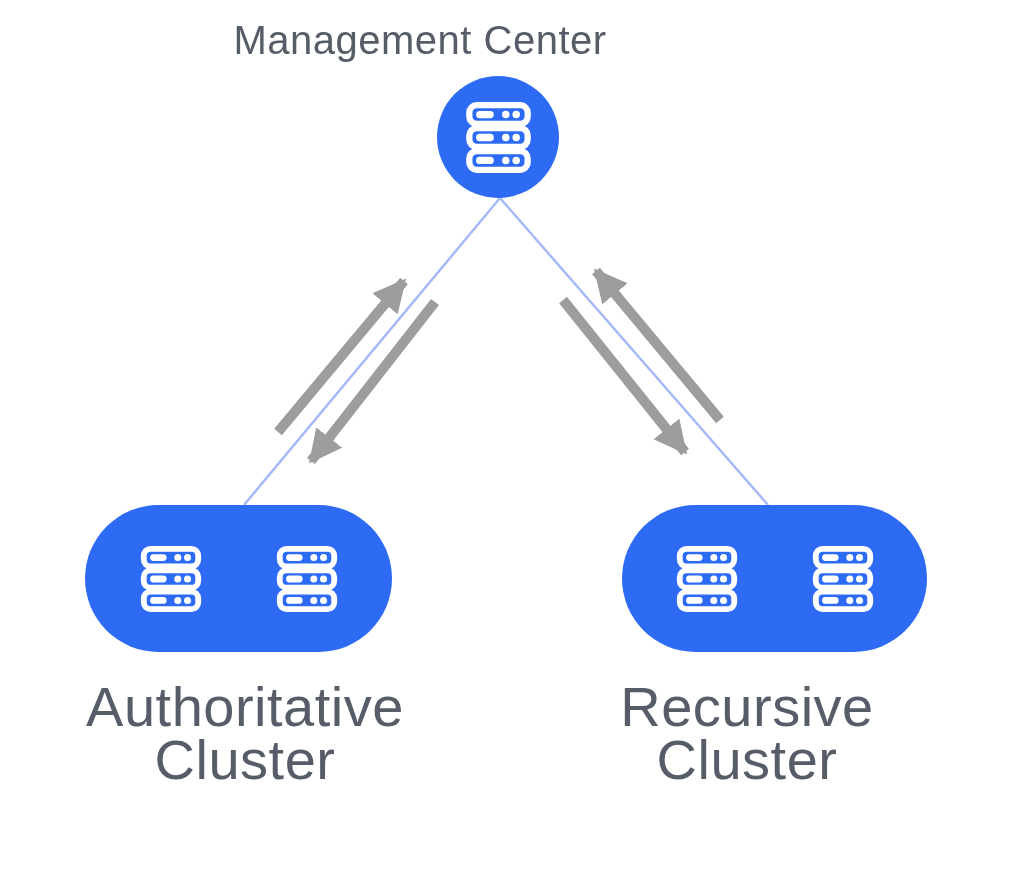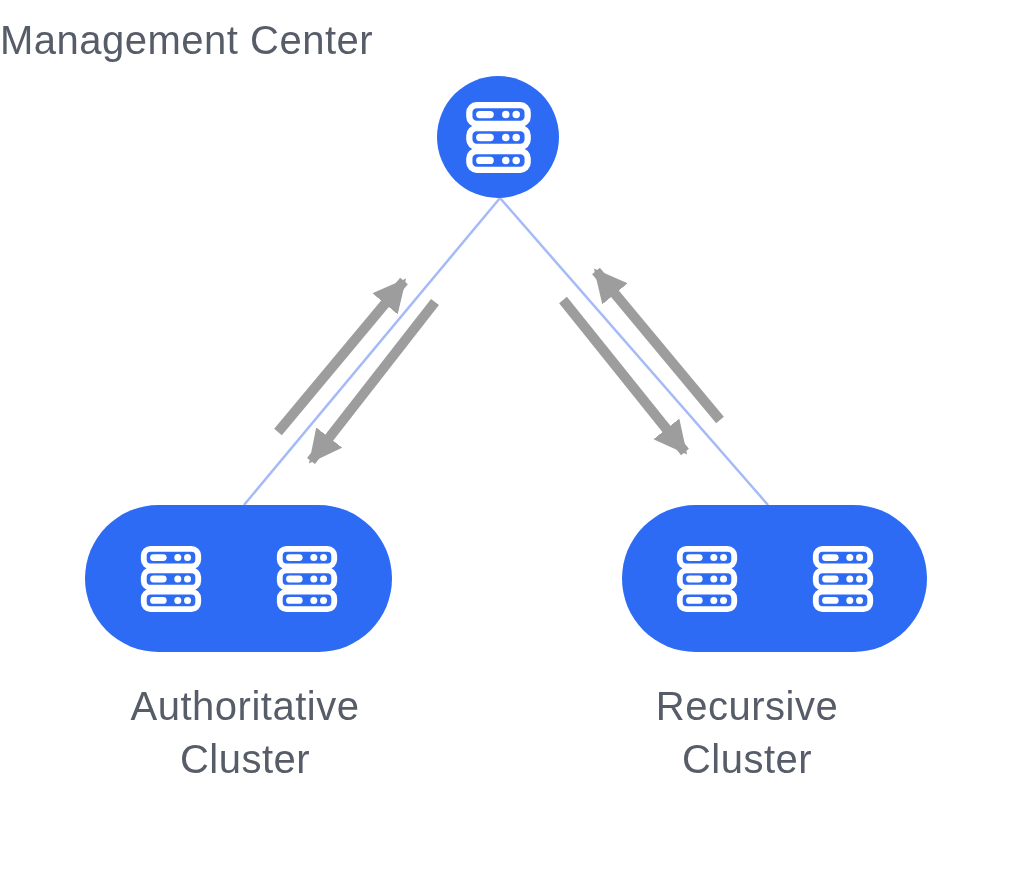--- a/index.html
+++ b/index.html
@@ -14,21 +14,21 @@
   html,body{background:var(--background);}
   .diagram{
     position:relative;
     width:1012px;height:894px;
     background:var(--background);
     font-family:"Liberation Sans","DejaVu Sans",sans-serif;
     overflow:hidden;
   }
   .title{
     position:absolute;top:18px;left:0;width:840px;
-    text-align:left;
+    text-align:center;
     font-size:40px;line-height:44px;
     color:var(--text-gray);
     letter-spacing:0.5px;
   }
   .connections{
     position:absolute;left:0;top:0;width:1012px;height:894px;
   }
   .link{stroke:var(--link-line-blue);stroke-width:2.5;}
   .arrow{stroke:var(--arrow-gray);stroke-width:10;}
   .arrow-head-path{fill:var(--arrow-gray);}
@@ -44,21 +44,21 @@
     display:flex;align-items:center;justify-content:center;gap:66px;
   }
   .pill-left{left:85px;width:307px;}
   .pill-right{left:622px;width:305px;}
   .srv{color:var(--icon-white);display:block;}
   .srv-small{width:70px;height:70px;}
   .srv-big{width:75px;height:75px;}
   .node-label{
     position:absolute;top:680px;width:370px;
     text-align:center;
-    font-size:40px;line-height:53px;
+    font-size:56px;line-height:53px;
     color:var(--text-gray);
     letter-spacing:0.5px;
   }
   .node-label .line{display:block;}
   .label-left{left:60px;}
   .label-right{left:562px;}
   .defs-holder{position:absolute;width:0;height:0;overflow:hidden;}
 </style>
 </head>
 <body>

